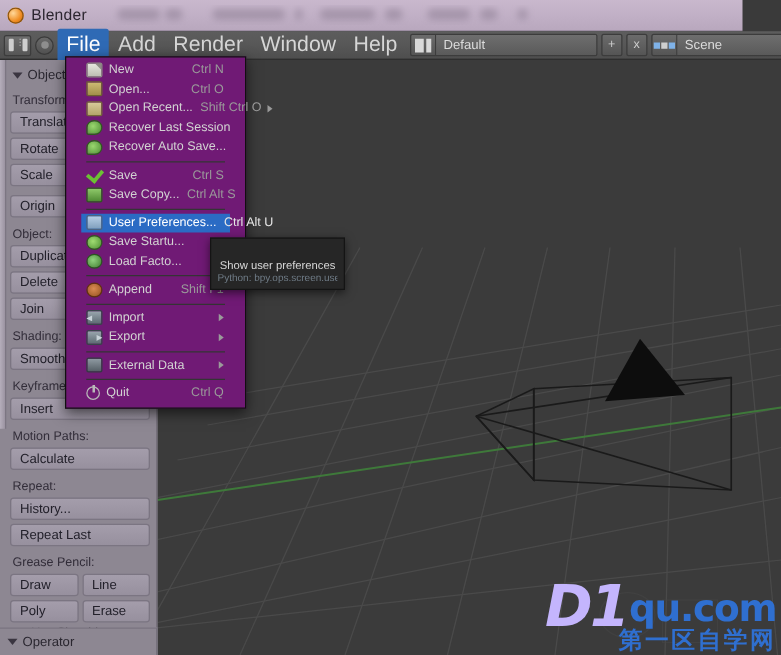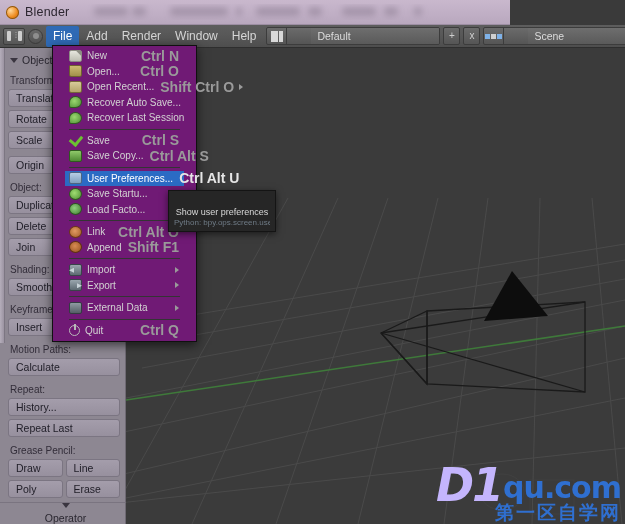--- a/index.html
+++ b/index.html
@@ -6,21 +6,21 @@
   html, body {
     width: 625px; height: 524px;
     overflow: hidden;
     font-family: "Liberation Sans", sans-serif;
     background: #3a3a3a;
   }
   #app { position: relative; width: 625px; height: 524px; }
 
   
   .titlebar {
-    position: absolute; left: 0; top: 0; width: 510px; height: 25px;
+    position: absolute; left: 0; top: 0; width: 594px; height: 25px;
     background: linear-gradient(to bottom, #c9b8cd 0%, #c1b0c6 50%, #b9a8be 100%);
     display: flex; align-items: center; padding-left: 6px;
     border-bottom: 1px solid #9d8ea3;
   }
   .tb-logo {
     width: 13px; height: 13px; border-radius: 50%;
     background: radial-gradient(circle at 35% 35%, #ffd89a 0%, #ef8b1f 55%, #b35d08 100%);
     box-shadow: 0 0 0 1px #8a5512 inset;
     margin-right: 6px; flex: none;
   }
@@ -59,29 +59,29 @@
     width: 15px; height: 15px; border-radius: 50%;
     background: linear-gradient(to bottom,#6a6a6a,#515151);
     border: 1px solid #3a3a3a; flex: none;
     display:flex;align-items:center;justify-content:center;
   }
   .sm-round-btn b { width:6px;height:6px;border-radius:50%;
     background:#8e8e8e; display:block;}
 
   .menu-bar { display: flex; align-items: center; height: 100%; }
   .menu-item {
-    font-size: 12px; color: #d6d6d6; padding: 3px 7px 4px;
+    font-size: 17px; color: #d6d6d6; padding: 3px 7px 4px;
     border-radius: 2px; white-space: nowrap;
   }
   .menu-item.active { background: #2f6ab5; color: #ffffff; }
 
   .hdr-group {
     display: flex; align-items: center; height: 18px; flex: none;
     background: linear-gradient(to bottom,#6b6b6b,#555555);
-    border: 1px solid #3c3c3c; border-radius: 2px; overflow: hidden; gap: 24px;
+    border: 1px solid #3c3c3c; border-radius: 2px; overflow: hidden;
   }
   .hdr-icon-sq {
     width: 20px; height: 100%; display:flex;align-items:center;justify-content:center;
     border-right:1px solid #3c3c3c;
   }
   .layout-glyph { display:flex; gap:1.5px; align-items:center; }
   .layout-glyph i { display:block; width:4px; height:11px; background:#d9d9d9; font-style:normal;}
   .layout-glyph i.half { height:11px; width:7px; }
   .hdr-field {
     min-width: 108px; height: 100%; display:flex; align-items:center;
@@ -180,21 +180,21 @@
     height: 15.5px; display:flex; align-items:center;
     padding: 0 5px 0 4px; position: relative;
   }
   .mrow.hl { background: #2b6bc4; }
   .micon {
     width: 13px; height: 12px; flex: none; margin-right: 5px;
     position: relative; border-radius: 2px;
   }
   .mlabel { font-size: 10px; color: #d2d2d2; flex: 1; white-space: nowrap; }
   .mrow.hl .mlabel { color: #ffffff; }
-  .mkey { font-size: 14px; color: #9a9a9a; white-space:nowrap; margin-left:6px;font-weight:bold;}
+  .mkey { font-size: 10px; color: #9a9a9a; white-space:nowrap; margin-left:6px;}
   .mrow.hl .mkey { color: #e6e6e6; }
   .msub {
     width:0;height:0;border-top:3px solid transparent;border-bottom:3px solid transparent;
     border-left:4px solid #9a9a9a; margin-left:5px; flex:none;
   }
   .mdiv { height:1px; background:#343434; margin: 3px 4px; }
 
   
   .ic-file { background: linear-gradient(to bottom,#e6e6de,#bdbdb2); border:1px solid #8d8d84; }
   .ic-file:after{content:"";position:absolute;right:0;top:0;width:5px;height:5px;
@@ -238,21 +238,21 @@
     padding: 16px 5px 4px; z-index: 60; box-shadow: 0 2px 7px rgba(0,0,0,.55);
   }
   .tt-title { font-size: 9px; color: #d8d8d8; text-align:center; }
   .tt-py { font-size: 8px; color: #6f7b86; margin-top: 1px; white-space:nowrap;
     overflow:hidden; }
 
   
   .operator-panel {
     position:absolute; left:0; bottom:0; width:126px; height:22px;
     background:#8d8792; border-top:1px solid #7a7480; border-right:1px solid #6f6a74;
-    display:flex; align-items:center; padding-left:6px; gap:4px;flex-direction:column;
+    display:flex; align-items:center; padding-left:6px; gap:4px;
   }
   .operator-panel span { font-size:10.5px; color:#2a2730;}
 </style>
 </head>
 <body>
 
 <div id="app">
 
   <div class="titlebar">
     <div class="tb-logo"></div>
@@ -434,25 +434,25 @@
         <span class="mkey">Ctrl O</span>
       </div>
       <div class="mrow">
         <span class="micon ic-folder-open"></span>
         <span class="mlabel">Open Recent...</span>
         <span class="mkey">Shift Ctrl O</span>
         <span class="msub"></span>
       </div>
       <div class="mrow">
         <span class="micon ic-recover"></span>
+        <span class="mlabel">Recover Last Session</span>
+      </div>
+      <div class="mrow">
+        <span class="micon ic-recover"></span>
         <span class="mlabel">Recover Auto Save...</span>
-      </div>
-      <div class="mrow">
-        <span class="micon ic-recover"></span>
-        <span class="mlabel">Recover Last Session</span>
       </div>
       <div class="mdiv"></div>
       <div class="mrow">
         <span class="micon ic-check"></span>
         <span class="mlabel">Save</span>
         <span class="mkey">Ctrl S</span>
       </div>
       <div class="mrow">
         <span class="micon ic-savecopy"></span>
         <span class="mlabel">Save Copy...</span>
@@ -467,25 +467,20 @@
       <div class="mrow">
         <span class="micon ic-save-start"></span>
         <span class="mlabel">Save Startu...</span>
       </div>
       <div class="mrow">
         <span class="micon ic-load-fact"></span>
         <span class="mlabel">Load Facto...</span>
       </div>
       <div class="mdiv"></div>
       <div class="mrow">
-        <span class="micon ic-link"></span>
-        <span class="mlabel">Link</span>
-        <span class="mkey">Ctrl Alt O</span>
-      </div>
-      <div class="mrow">
         <span class="micon ic-append"></span>
         <span class="mlabel">Append</span>
         <span class="mkey">Shift F1</span>
       </div>
       <div class="mdiv"></div>
       <div class="mrow">
         <span class="micon ic-import"></span>
         <span class="mlabel">Import</span>
         <span class="msub"></span>
       </div>

